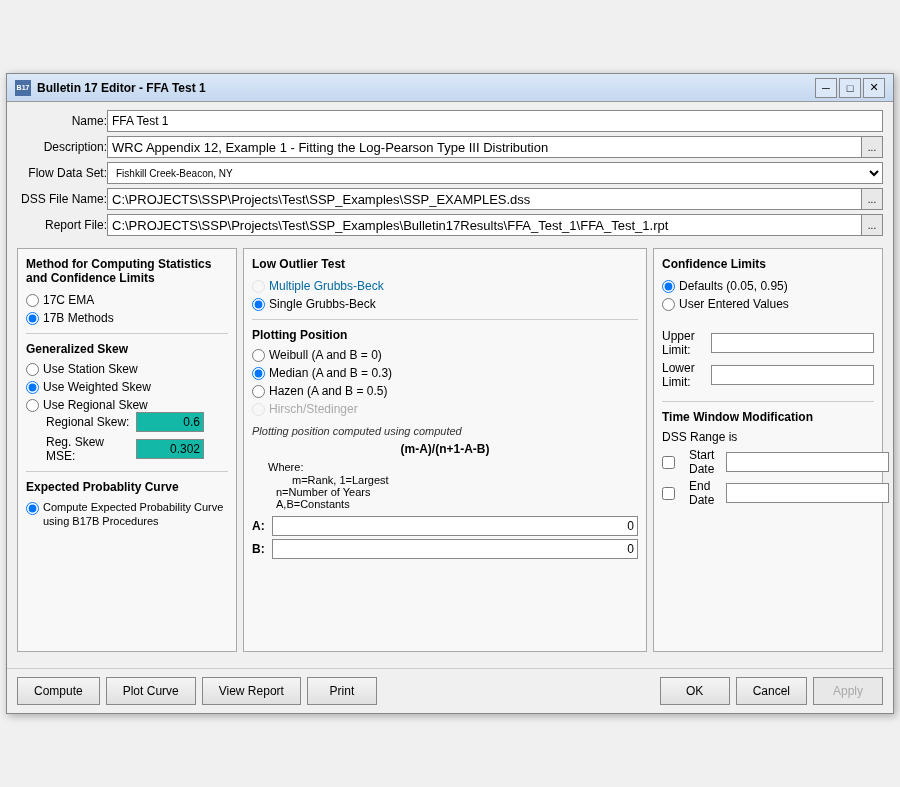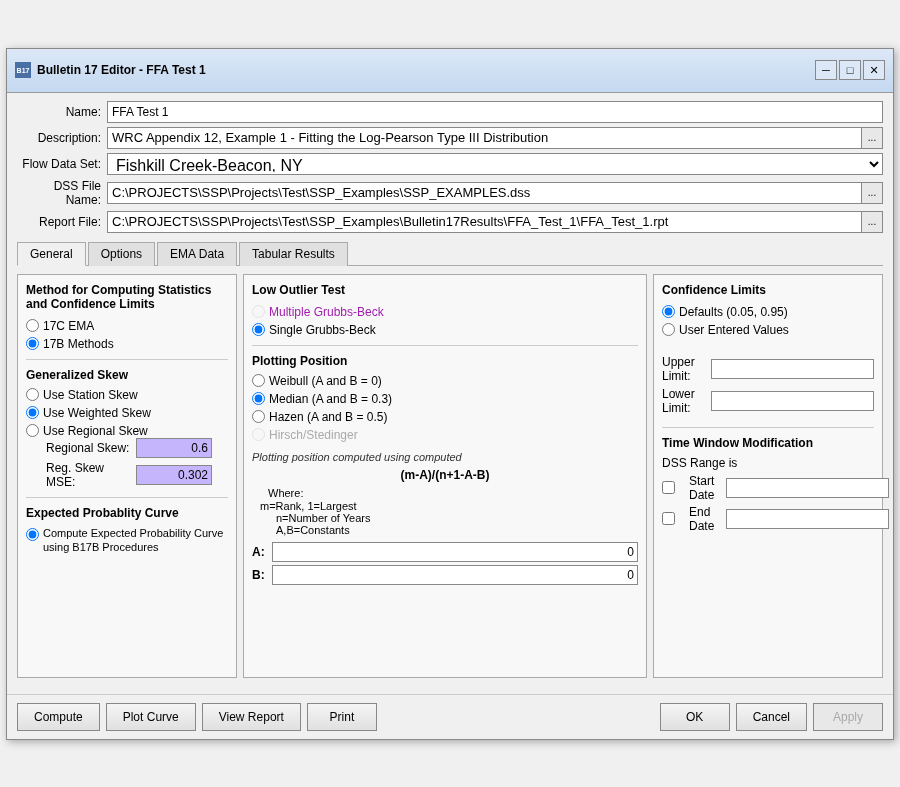--- a/index.html
+++ b/index.html
@@ -20,21 +20,21 @@
       border: 1px solid #888;
       box-shadow: 2px 2px 8px rgba(0,0,0,0.3);
     }
     .title-bar {
       background: linear-gradient(to bottom, #dce8f7, #c4d8f0);
       padding: 4px 8px;
       display: flex;
       align-items: center;
       justify-content: space-between;
       border-bottom: 1px solid #999;
-      height: 44px;
+      height: 28px;
     }
     .title-bar-left {
       display: flex;
       align-items: center;
       gap: 6px;
     }
     .title-bar-icon {
       width: 16px;
       height: 16px;
       background: #4a6fa5;
@@ -70,21 +70,20 @@
       padding: 8px 10px;
     }
     .form-row {
       display: flex;
       align-items: center;
       margin-bottom: 4px;
     }
     .form-label {
       width: 90px;
       text-align: right;
-      padding-right: 6px;
       font-size: 12px;
       color: #000;
       flex-shrink: 0;
     }
     .form-input {
       flex: 1;
       height: 22px;
       border: 1px solid #888;
       padding: 2px 4px;
       font-size: 12px;
@@ -193,27 +192,27 @@
       display: flex;
       align-items: center;
       margin-bottom: 3px;
       padding-left: 20px;
     }
     .skew-label {
       width: 90px;
       font-size: 12px;
     }
     .skew-input {
-      width: 76px;
+      width: 68px;
       height: 20px;
       border: 1px solid #888;
       text-align: right;
       padding-right: 3px;
       font-size: 12px;
-      background: #c4b5fd;
+      background: #14b8a6;
     }
     
     .plotting-section {
       margin-top: 8px;
     }
     .formula-text {
       font-size: 11px;
       color: #333;
       font-style: italic;
     }
@@ -349,46 +348,40 @@
     <div class="form-row">
       <span class="form-label">Description:</span>
       <div class="form-input-with-btn">
         <input type="text" value="WRC Appendix 12, Example 1 - Fitting the Log-Pearson Type III Distribution" style="">
         <button class="browse-btn">...</button>
       </div>
     </div>
     <div class="form-row">
       <span class="form-label">Flow Data Set:</span>
       <div class="form-input-with-btn">
-        <select style="flex:1;height:22px;border:1px solid #888;font-size:16px;background:white;">
+        <select style="flex:1;height:22px;border:1px solid #888;font-size:10px;background:white;">
           <option>Fishkill Creek-Beacon, NY</option>
         </select>
       </div>
     </div>
     <div class="form-row">
       <span class="form-label">DSS File Name:</span>
       <div class="form-input-with-btn">
         <input type="text" value="C:\PROJECTS\SSP\Projects\Test\SSP_Examples\SSP_EXAMPLES.dss" style="">
         <button class="browse-btn">...</button>
       </div>
     </div>
     <div class="form-row">
       <span class="form-label">Report File:</span>
       <div class="form-input-with-btn">
         <input type="text" value="C:\PROJECTS\SSP\Projects\Test\SSP_Examples\Bulletin17Results\FFA_Test_1\FFA_Test_1.rpt" style="">
         <button class="browse-btn">...</button>
       </div>
     </div>
 
-    <div class="tabs-bar">
-      <div class="tab active">General</div>
-      <div class="tab">Options</div>
-      <div class="tab">EMA Data</div>
-      <div class="tab">Tabular Results</div>
-    </div>
 
     <div class="panels-container">
 
       <div class="panel panel-left">
         <div class="panel-title">Method for Computing Statistics and Confidence Limits</div>
         <div class="radio-group">
           <label class="radio-item">
             <input type="radio" name="method" style="">
             <span>17C EMA</span>
           </label>
@@ -433,21 +426,21 @@
             <span style="font-size:11px;line-height:1.3;">Compute Expected Probability Curve using B17B Procedures</span>
           </label>
         </div>
       </div>
 
       <div class="panel panel-mid">
         <div class="panel-title">Low Outlier Test</div>
         <div class="radio-group">
           <label class="radio-item disabled-radio">
             <input type="radio" name="low_outlier" disabled="" style="">
-            <span style="color:#a21caf;">Multiple Grubbs-Beck</span>
+            <span style="color:#0369a1;">Multiple Grubbs-Beck</span>
           </label>
           <label class="radio-item">
             <input type="radio" name="low_outlier" checked="" style="">
             <span>Single Grubbs-Beck</span>
           </label>
         </div>
 
         <div class="section-divider"></div>
 
         <div class="subsection-title plotting-section">Plotting Position</div>
@@ -468,21 +461,21 @@
             <input type="radio" name="plotting" disabled="" style="">
             <span style="color:#aaa;">Hirsch/Stedinger</span>
           </label>
         </div>
 
         <div style="margin-top:8px;">
           <span class="formula-text">Plotting position computed using computed</span>
           <div class="formula-bold">(m-A)/(n+1-A-B)</div>
           <div style="margin-left:8px;">
             <span class="formula-where">Where:</span>
-            <div style="margin-left:0;font-size:11px;">m=Rank, 1=Largest</div>
+            <div style="margin-left:32px;font-size:11px;">m=Rank, 1=Largest</div>
             <div style="margin-left:16px;font-size:11px;">n=Number of Years</div>
             <div style="margin-left:16px;font-size:11px;">A,B=Constants</div>
           </div>
           <div style="margin-top:6px;">
             <div class="ab-row">
               <span class="ab-label">A:</span>
               <input class="ab-input" type="text" value="0" style="">
             </div>
             <div class="ab-row">
               <span class="ab-label">B:</span>

